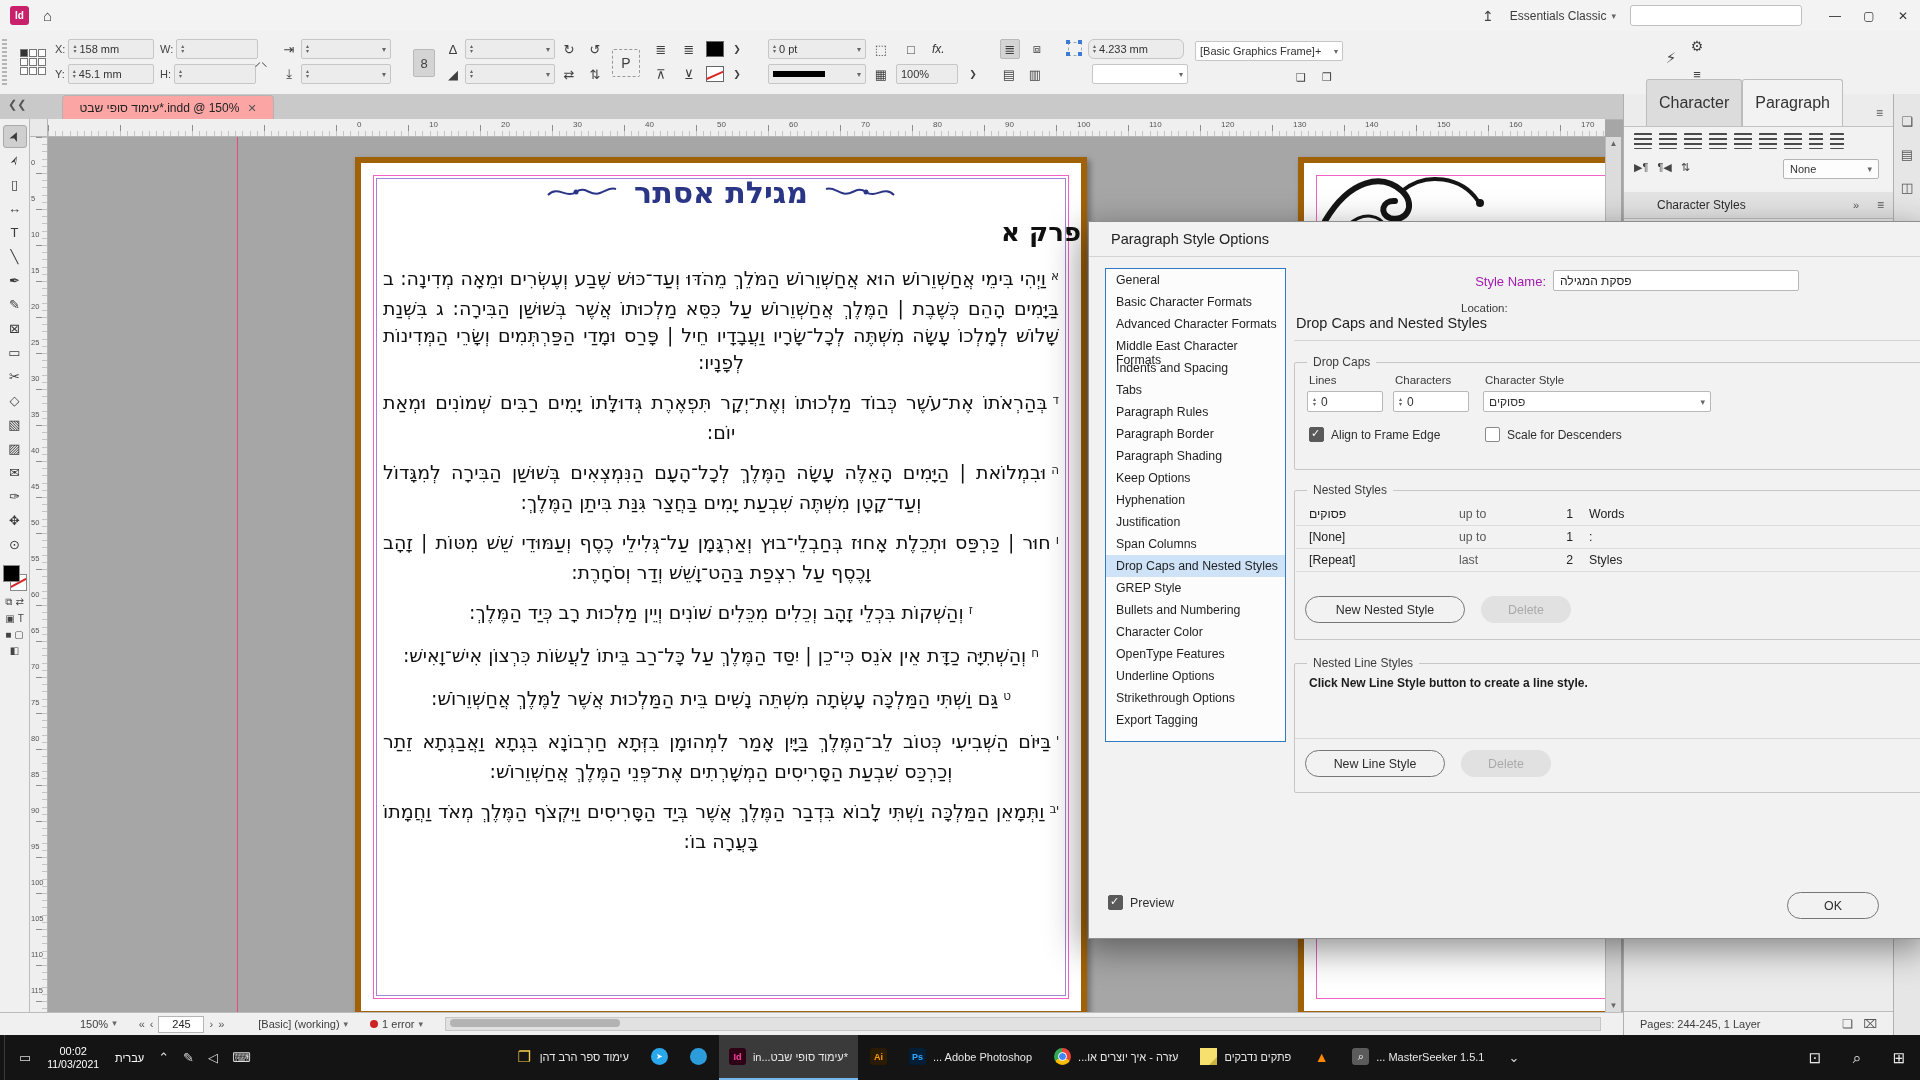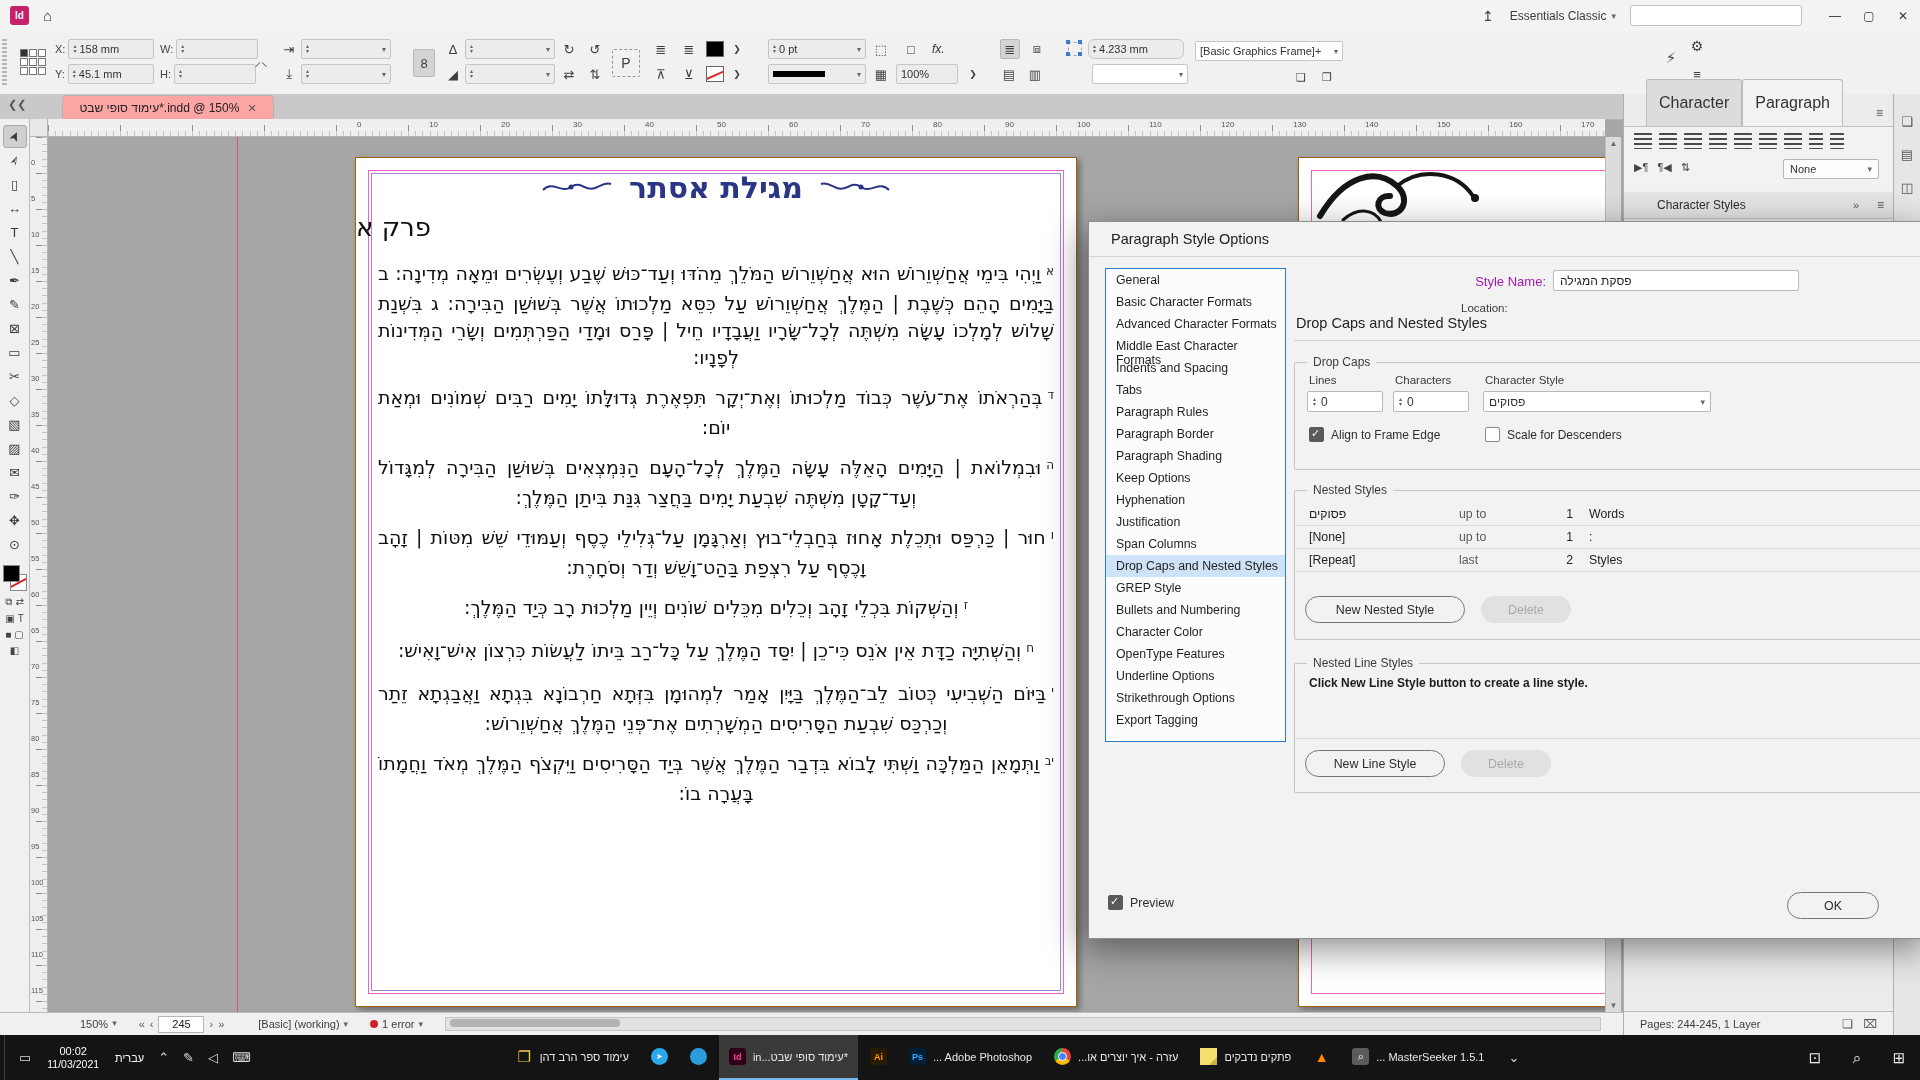--- a/index.html
+++ b/index.html
@@ -67,29 +67,29 @@
      background-image:repeating-linear-gradient(to right,#c4c4c4 0 1px,transparent 1px 7.2px),repeating-linear-gradient(to right,#8e8e8e 0 1px,transparent 1px 72px);
      background-size:100% 5px,100% 11px;background-position:left bottom,left bottom;background-repeat:no-repeat;}
   .hr-num{position:absolute;top:1px;font-size:8px;color:#555;}
   .vruler{position:absolute;left:30px;top:137px;width:18px;height:875px;background:#efefef;border-right:1px solid #b5b5b5;box-sizing:border-box;
      background-image:repeating-linear-gradient(to bottom,#c4c4c4 0 1px,transparent 1px 7.2px),repeating-linear-gradient(to bottom,#8e8e8e 0 1px,transparent 1px 36px);
      background-size:5px 100%,11px 100%;background-position:right top,right top;background-repeat:no-repeat;}
   .vr-num{position:absolute;left:1px;font-size:7.5px;color:#555;}
   .pasteboard{position:absolute;left:48px;top:137px;width:1557px;height:875px;background:#a6a6a6;overflow:hidden;}
   .guide-v{position:absolute;top:0;bottom:0;width:1px;background:#e8467c;}
 
-  .page{position:absolute;background:#fff;border:1px solid #a16207;box-shadow:3px 3px 6px rgba(0,0,0,.35);}
+  .page{position:absolute;background:#fff;border:6px solid #a16207;box-shadow:3px 3px 6px rgba(0,0,0,.35);}
   .page1{left:307px;top:20px;width:720px;height:848px;}
   .page2{left:1250px;top:20px;width:720px;height:848px;}
   .margin-guide{position:absolute;inset:12px;border:1px solid #f063c4;pointer-events:none;}
   .frame-guide{position:absolute;inset:15px;border:1px solid #a183d8;pointer-events:none;}
 
   .doc-title-row{position:absolute;left:0;right:0;top:12px;display:flex;align-items:center;justify-content:center;gap:16px;}
   .doc-title{font-family:"DejaVu Serif","DejaVu Sans",serif;font-size:30px;font-weight:bold;color:#2a3585;}
-  .doc-chapter{position:absolute;left:0;right:0;top:54px;text-align:left;font-family:"DejaVu Serif","DejaVu Sans",serif;font-size:26px;font-weight:normal;color:#101010;}
+  .doc-chapter{position:absolute;left:0;right:0;top:54px;text-align:right;font-family:"DejaVu Serif","DejaVu Sans",serif;font-size:26px;font-weight:bold;color:#101010;}
   #page-paras{position:absolute;left:22px;right:22px;top:102px;direction:rtl;}
   .para{font-family:"DejaVu Sans",sans-serif;font-size:19px;line-height:27px;color:#101010;text-align:justify;text-align-last:center;margin-bottom:13px;}
   .vm{font-size:12px;position:relative;top:-5px;margin-left:5px;color:#222;}
 
   
   .vscroll{position:absolute;left:1605px;top:137px;width:16px;height:875px;background:#dcdcdc;border-left:1px solid #bbb;box-sizing:border-box;}
   .vscroll .ar{position:absolute;left:0;width:100%;text-align:center;font-size:8px;color:#666;}
   .vscroll .thumb{position:absolute;left:2px;width:11px;top:330px;height:140px;background:#b3b3b3;border-radius:6px;}
   .statusbar{position:absolute;left:0;top:1012px;width:1623px;height:23px;background:#f0f0f0;border-top:1px solid #bdbdbd;display:flex;align-items:center;font-size:11px;color:#3d3d3d;box-sizing:border-box;}
   .sb-zoom{margin-left:80px;display:flex;gap:4px;}
@@ -504,20 +504,21 @@
           </svg>
       </div>
       <div class="doc-chapter">פרק א</div>
       <div id="page-paras">
           <div class="para"><span class="vm">א</span>וַיְהִי בִּימֵי אֲחַשְׁוֵרוֹשׁ הוּא אֲחַשְׁוֵרוֹשׁ הַמֹּלֵךְ מֵהֹדּוּ וְעַד־כּוּשׁ שֶׁבַע וְעֶשְׂרִים וּמֵאָה מְדִינָה: ב בַּיָּמִים הָהֵם כְּשֶׁבֶת | הַמֶּלֶךְ אֲחַשְׁוֵרוֹשׁ עַל כִּסֵּא מַלְכוּתוֹ אֲשֶׁר בְּשׁוּשַׁן הַבִּירָה: ג בִּשְׁנַת שָׁלוֹשׁ לְמָלְכוֹ עָשָׂה מִשְׁתֶּה לְכָל־שָׂרָיו וַעֲבָדָיו חֵיל | פָּרַס וּמָדַי הַפַּרְתְּמִים וְשָׂרֵי הַמְּדִינוֹת לְפָנָיו:</div>
           <div class="para"><span class="vm">ד</span>בְּהַרְאֹתוֹ אֶת־עֹשֶׁר כְּבוֹד מַלְכוּתוֹ וְאֶת־יְקָר תִּפְאֶרֶת גְּדוּלָּתוֹ יָמִים רַבִּים שְׁמוֹנִים וּמְאַת יוֹם:</div>
           <div class="para"><span class="vm">ה</span>וּבִמְלוֹאת | הַיָּמִים הָאֵלֶּה עָשָׂה הַמֶּלֶךְ לְכָל־הָעָם הַנִּמְצְאִים בְּשׁוּשַׁן הַבִּירָה לְמִגָּדוֹל וְעַד־קָטָן מִשְׁתֶּה שִׁבְעַת יָמִים בַּחֲצַר גִּנַּת בִּיתַן הַמֶּלֶךְ:</div>
           <div class="para"><span class="vm">ו</span>חוּר | כַּרְפַּס וּתְכֵלֶת אָחוּז בְּחַבְלֵי־בוּץ וְאַרְגָּמָן עַל־גְּלִילֵי כֶסֶף וְעַמּוּדֵי שֵׁשׁ מִטּוֹת | זָהָב וָכֶסֶף עַל רִצְפַת בַּהַט־וָשֵׁשׁ וְדַר וְסֹחָרֶת:</div>
           <div class="para"><span class="vm">ז</span>וְהַשְׁקוֹת בִּכְלֵי זָהָב וְכֵלִים מִכֵּלִים שׁוֹנִים וְיֵין מַלְכוּת רָב כְּיַד הַמֶּלֶךְ:</div>
           <div class="para"><span class="vm">ח</span>וְהַשְּׁתִיָּה כַדָּת אֵין אֹנֵס כִּי־כֵן | יִסַּד הַמֶּלֶךְ עַל כָּל־רַב בֵּיתוֹ לַעֲשׂוֹת כִּרְצוֹן אִישׁ־וָאִישׁ:</div>
+          <div class="para"><span class="vm">ט</span>גַּם וַשְׁתִּי הַמַּלְכָּה עָשְׂתָה מִשְׁתֵּה נָשִׁים בֵּית הַמַּלְכוּת אֲשֶׁר לַמֶּלֶךְ אֲחַשְׁוֵרוֹשׁ:</div>
           <div class="para"><span class="vm">י</span>בַּיּוֹם הַשְּׁבִיעִי כְּטוֹב לֵב־הַמֶּלֶךְ בַּיָּיִן אָמַר לִמְהוּמָן בִּזְּתָא חַרְבוֹנָא בִּגְתָא וַאֲבַגְתָא זֵתַר וְכַרְכַּס שִׁבְעַת הַסָּרִיסִים הַמְשָׁרְתִים אֶת־פְּנֵי הַמֶּלֶךְ אֲחַשְׁוֵרוֹשׁ:</div>
           <div class="para"><span class="vm">יב</span>וַתְּמָאֵן הַמַּלְכָּה וַשְׁתִּי לָבוֹא בִּדְבַר הַמֶּלֶךְ אֲשֶׁר בְּיַד הַסָּרִיסִים וַיִּקְצֹף הַמֶּלֶךְ מְאֹד וַחֲמָתוֹ בָּעֲרָה בוֹ:</div>
         </div>
     </div>
 
     <div class="page page2">
       <div class="margin-guide"></div>
       <svg width="170" height="70" viewBox="0 0 170 70" style="position:absolute;left:16px;top:6px;">
         <path d="M5,52 C30,10 62,4 82,22 C97,36 86,54 70,49 C59,45 62,31 75,32" fill="none" stroke="#151515" stroke-width="6" stroke-linecap="round"></path>
         <path d="M82,22 C106,2 142,8 158,32" fill="none" stroke="#151515" stroke-width="4" stroke-linecap="round"></path>

